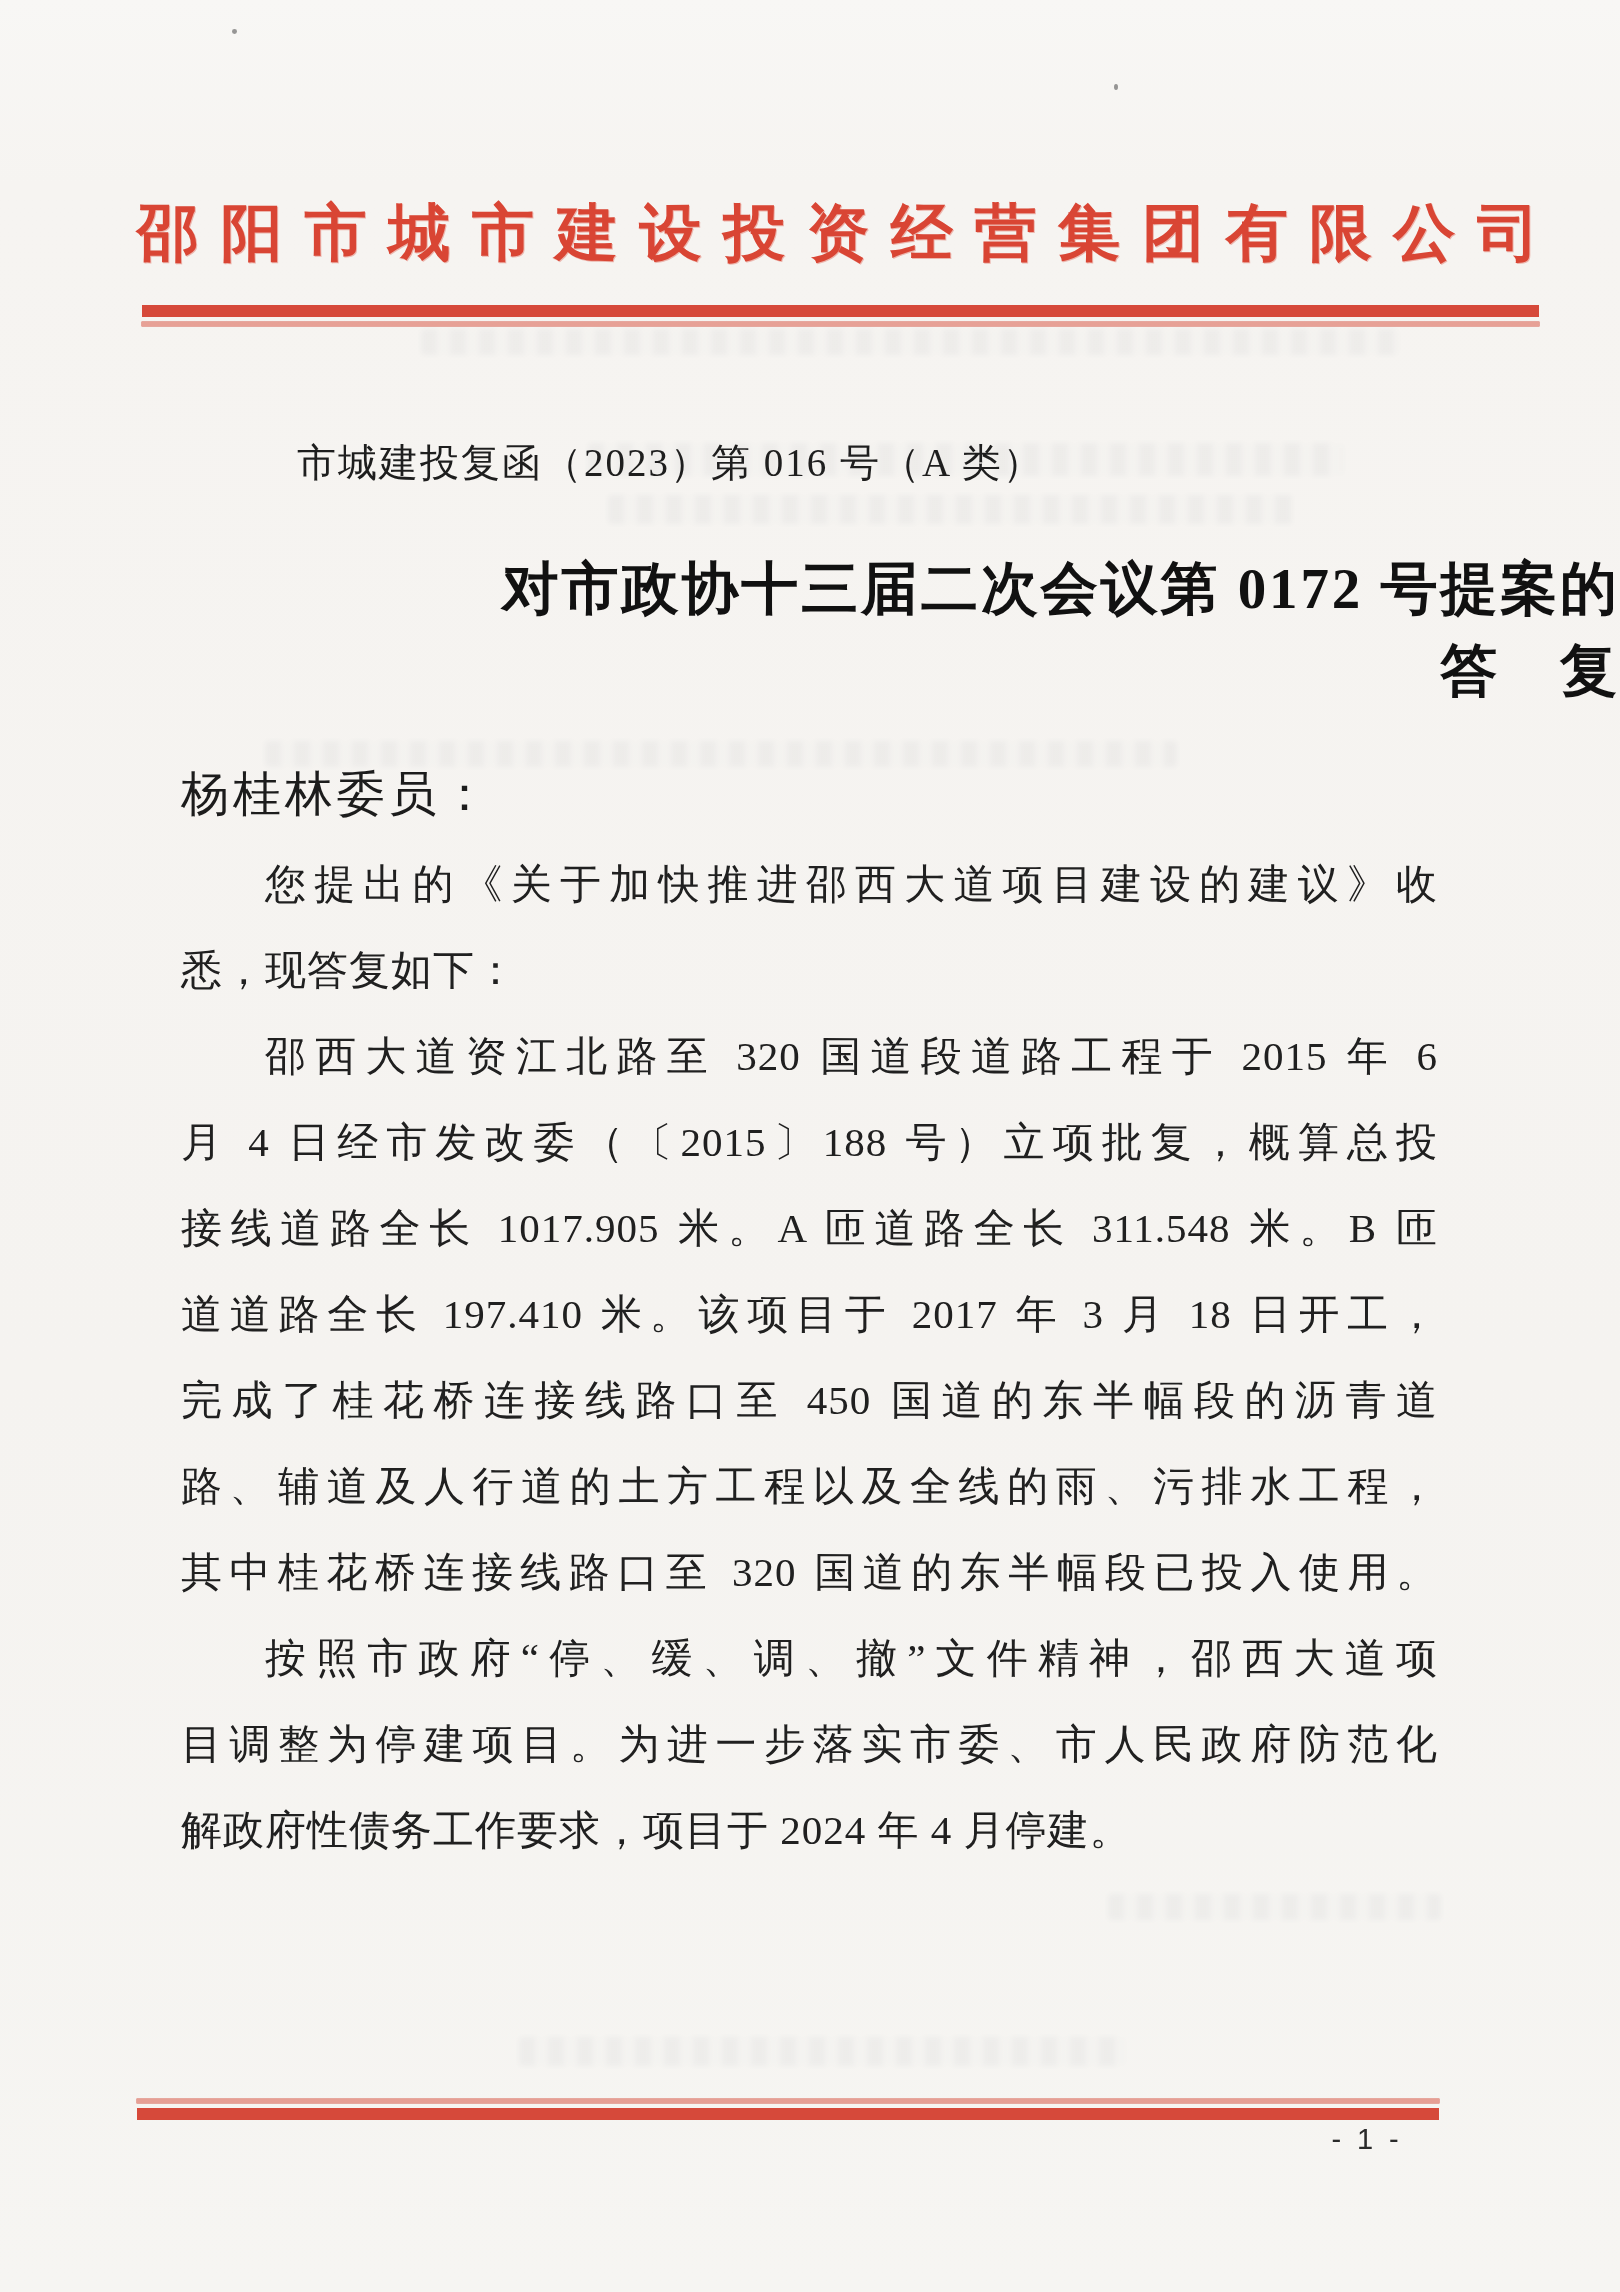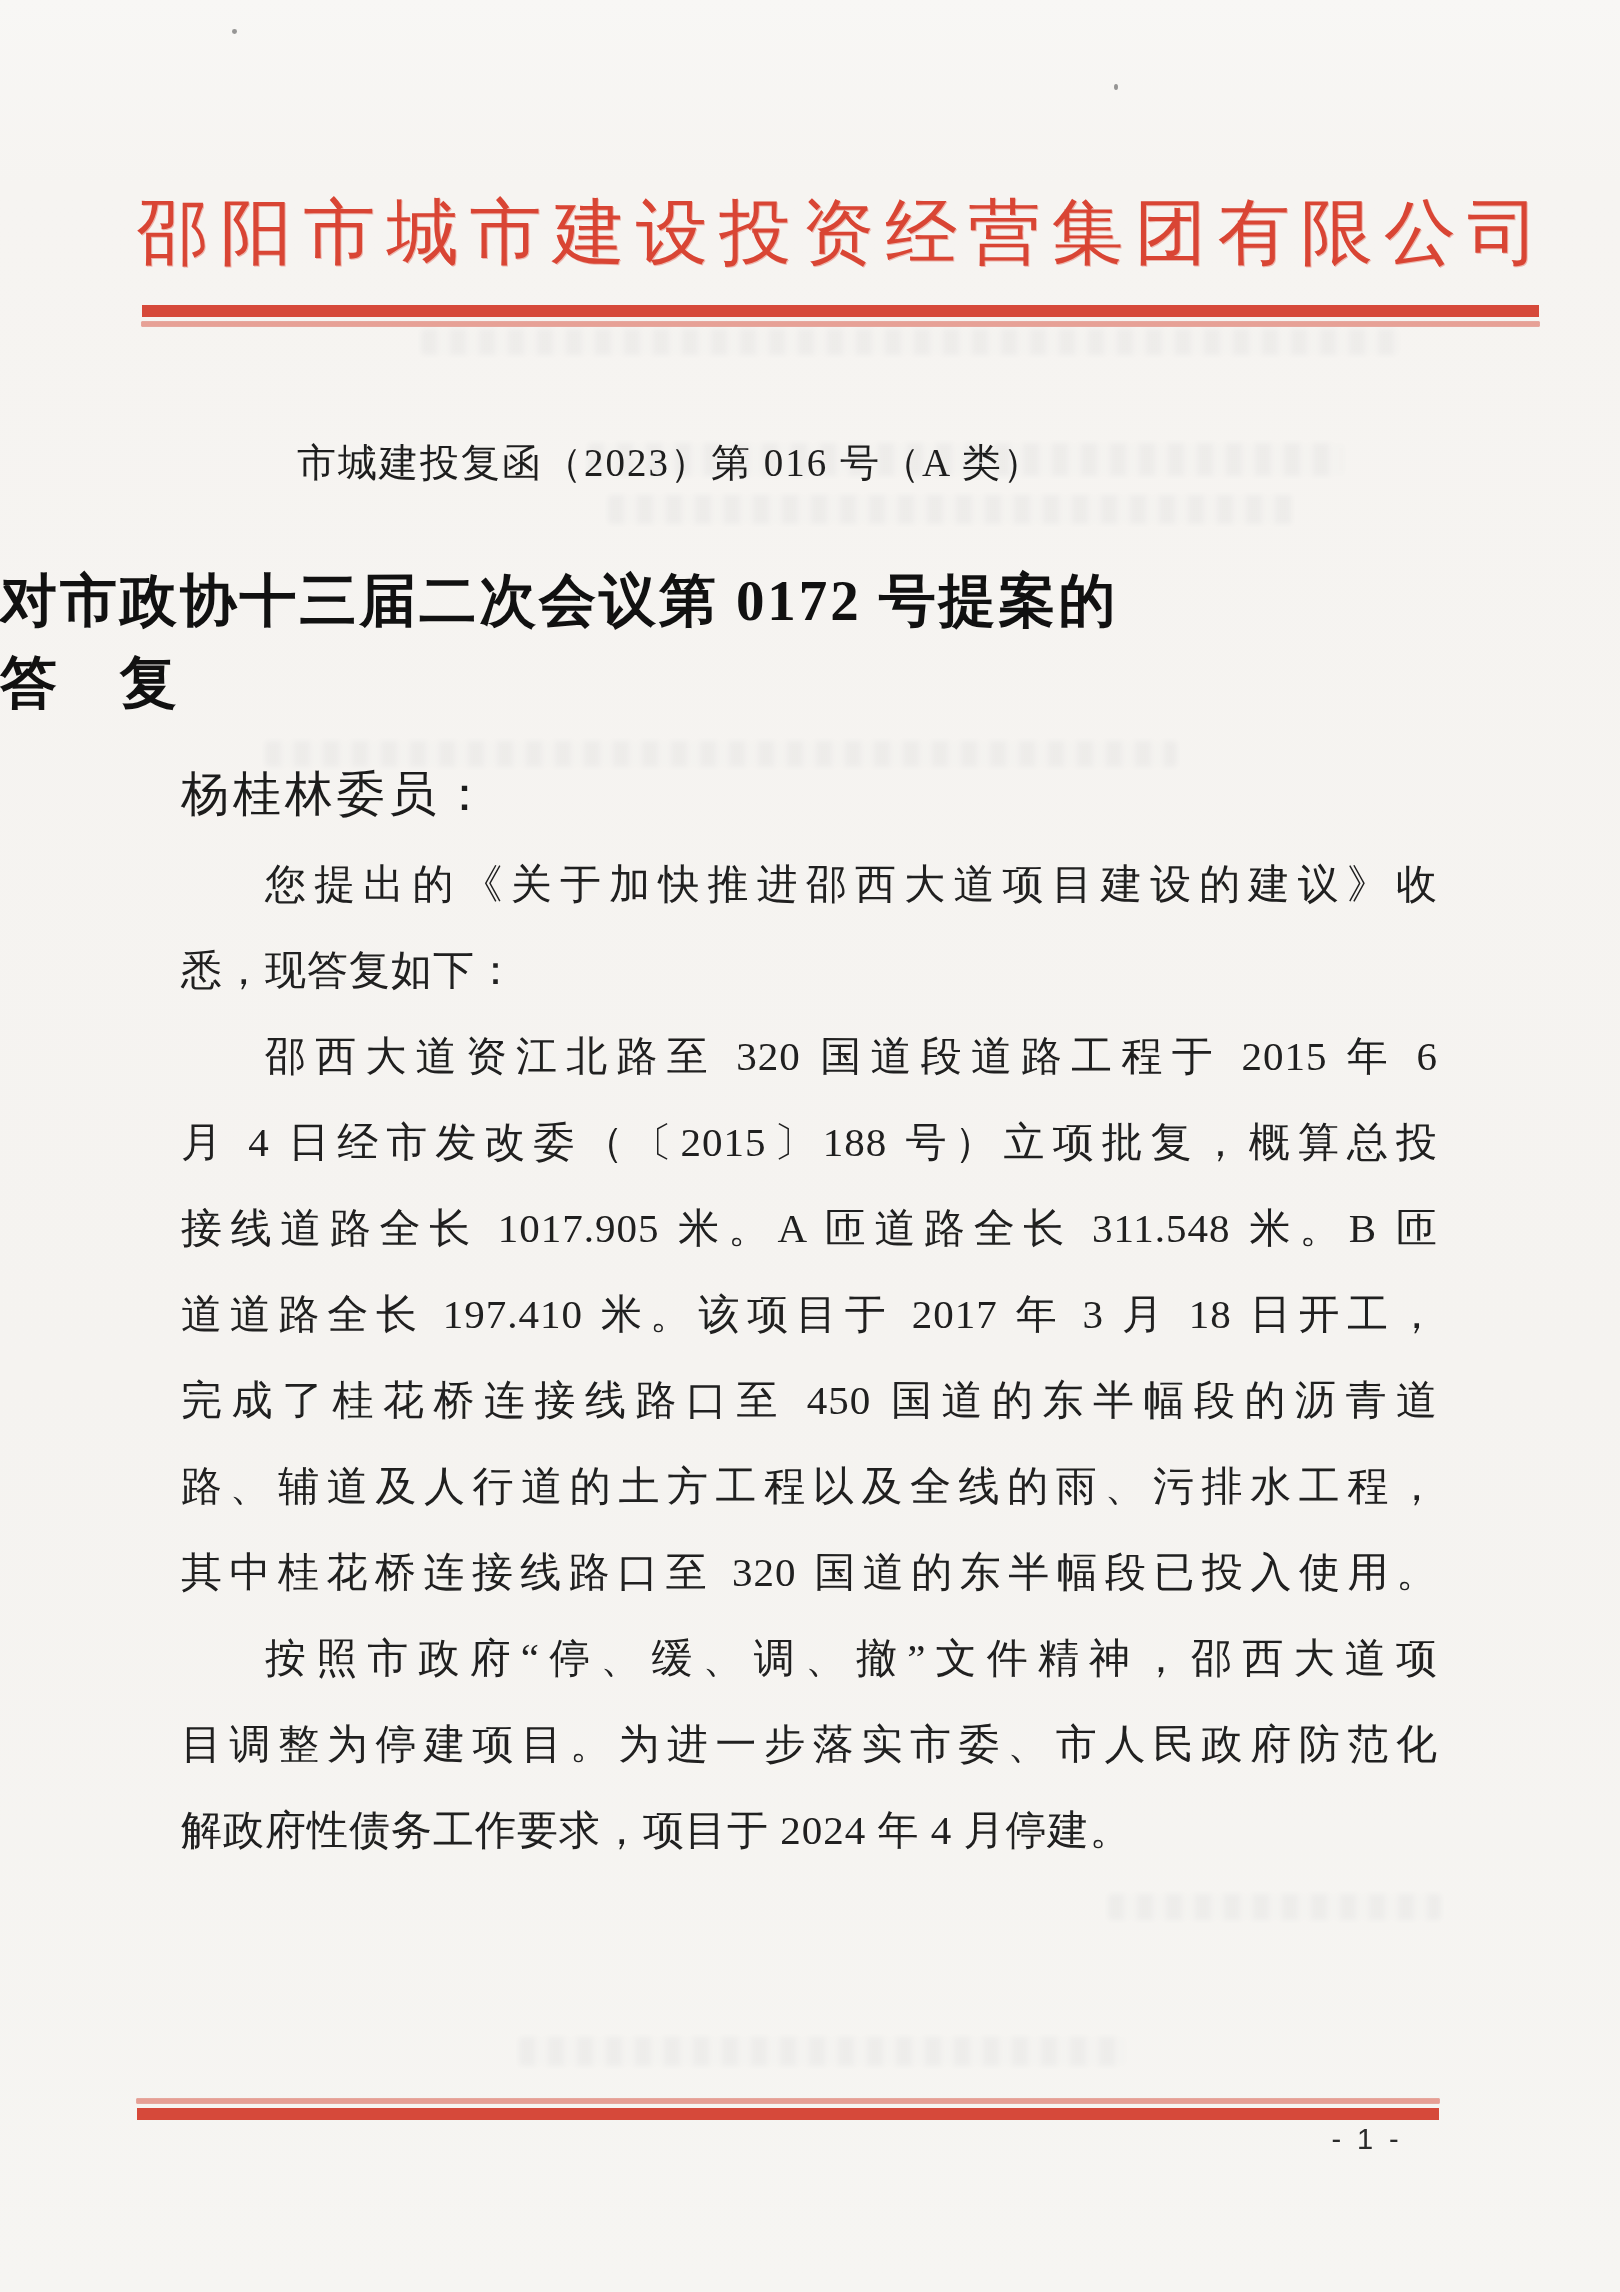--- a/index.html
+++ b/index.html
@@ -23,36 +23,36 @@
   
   .smudge{
     position:absolute;
     background:repeating-linear-gradient(90deg,rgba(110,112,125,0.12) 0 15.7px,rgba(110,112,125,0.02) 15.7px 29px);
     filter:blur(2.9px);
     opacity:.45;
     border-radius:3.9px;
   }
   .letterhead{
     position:absolute;left:137px;top:169px;width:1402px;height:129px;
-    font-size:72px;line-height:129px;font-weight:400;color:var(--red);
+    font-size:62px;line-height:129px;font-weight:700;color:var(--red);
     text-align:justify;text-align-last:justify;
     text-shadow:1px 1px 0 rgba(217,69,52,.35);
     white-space:nowrap;
   }
   .rule{position:absolute;left:142px;width:1397px;background:#d6493a;}
   .rule-thick{top:305px;height:11.8px;}
   .rule-thin{top:322px;height:3.9px;background:#d8544485;box-shadow:0 0 0 0.5px #d65a4a;}
   .doc-number{
     position:absolute;left:181px;top:439px;width:1257px;
     font-size:39px;line-height:47px;text-align:left;padding-left:116px;
     color:#1e1e1e;letter-spacing:2px;white-space:nowrap;
   }
   .title{
-    position:absolute;left:0;top:549px;width:1620px;text-align:left;
-    font-weight:700;color:#111;margin-top:12px;
+    position:absolute;left:0;top:549px;width:1620px;text-align:right;
+    font-weight:700;color:#111;
   }
   .title .t1{font-size:57px;line-height:80px;letter-spacing:2.9px;white-space:nowrap;}
   .title .t2{font-size:57px;line-height:84px;letter-spacing:2.9px;word-spacing:39px;}
   .salutation{
     position:absolute;left:181px;top:766px;
     font-size:48px;line-height:55px;color:#1c1c1c;letter-spacing:3.9px;
   }
   .body-text{
     position:absolute;left:181px;top:841px;width:1257px;
     font-size:41px;color:#202020;

